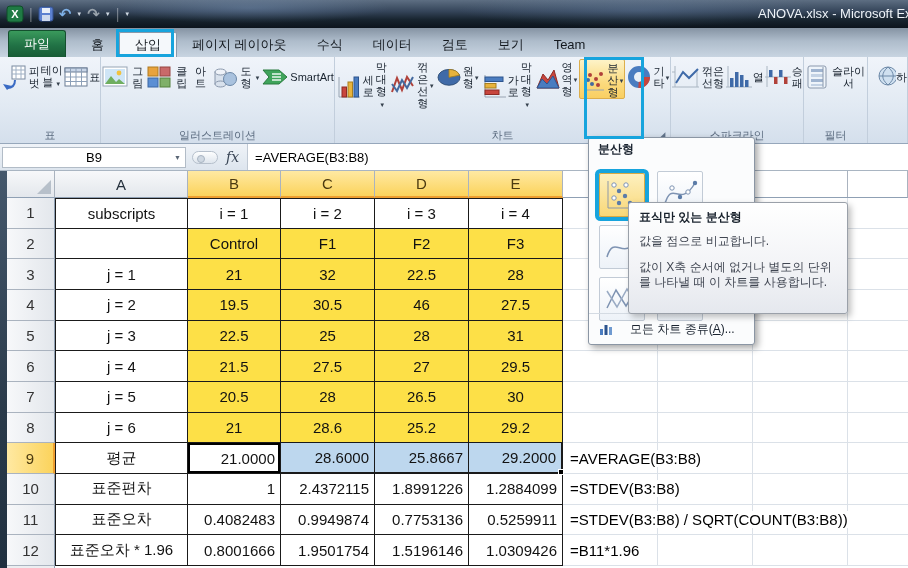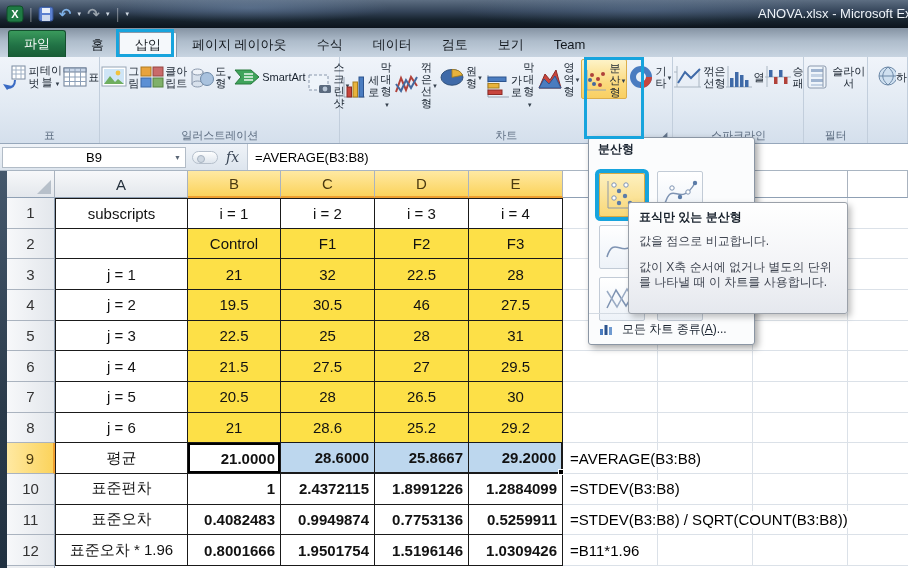--- a/index.html
+++ b/index.html
@@ -78,42 +78,42 @@
   .rowhdr { width:48px; background:linear-gradient(90deg,#f7f8fa,#e3e7ec); border-right:1px solid #8fa0b4;
     border-bottom:1px solid #aab3bf; display:flex; align-items:center; justify-content:center; font-size:15px; color:#333; }
   .rowhdr.amber { background:linear-gradient(90deg,#ffe9a2,#fbd35c); border-right:2px solid #ee9e30; color:#4c3a10; }
   .cell { border-right:1px solid #1a1a1a; border-bottom:1px solid #1a1a1a; display:flex; align-items:center;
     justify-content:center; font-size:15px; color:#121212; background:#fff; position:relative; }
   .cell.bl { border-left:1px solid #1a1a1a; } .cell.bt { border-top:1px solid #1a1a1a; }
   .cell.green { background:#fde047; }
   .cell.selblue { background:#BDD7EE; border-top-width:2px; border-bottom-width:2px; }
   .cell.erange { border-right-width:2px; }
   .cell.active { box-shadow:inset 0 0 0 2px #000; }
-  .cell.ar { justify-content:flex-end; padding-right:5px;font-weight:bold; }
+  .cell.ar { justify-content:flex-end; padding-right:5px; }
   .fillhandle { position:absolute; right:-3px; bottom:-3px; width:6px; height:6px; background:#000; border:1px solid #fff; z-index:5; }
   .frest { flex:1; border-bottom:1px solid #dbe1e8; display:flex; align-items:center; position:relative;
     background-image:repeating-linear-gradient(90deg,transparent 0 94px,#dbe1e8 94px 95px); }
   .fml { font-size:15px; color:#000; background:#fff; padding:0 4px 0 7px; white-space:nowrap; z-index:2; }
   .grow-sliver { height:2px; display:flex; }
   .grow-sliver .shdr { width:48px; background:#eceef1; border-right:1px solid #8fa0b4; }
 
   
   .spanel { position:absolute; left:588px; top:137px; width:167px; height:208px; z-index:50;
     background:#fbfcfd; border:1px solid #8b96a4; border-radius:3px; box-shadow:3px 3px 7px rgba(0,0,0,.35); }
   .sp-header { font-size:12px; font-weight:bold; color:#1b2430; padding:3px 9px 1px; }
   .sp-gallery { position:relative; height:152px; }
   .sp-item { position:absolute; width:46px; height:44px; border:1px solid #c2cbd6; border-radius:2px;
     background:linear-gradient(180deg,#ffffff,#edf2f8); display:flex; align-items:center; justify-content:center; }
   .sp-item.sel { background:linear-gradient(180deg,#fdf0bf,#f9d878); border-color:#d8a943;
     box-shadow:0 0 0 4px #17a4dd; }
   .sp-r1a { left:10px; top:14px; } .sp-r1b { left:68px; top:12px; }
   .sp-r2a { left:10px; top:66px; } .sp-r2b { left:68px; top:66px; }
   .sp-r3a { left:10px; top:118px; } .sp-r3b { left:68px; top:118px; }
   .sp-footer { position:absolute; left:0; right:0; bottom:0; height:31px; border-top:1px solid #d4dbe3;
-    display:flex; align-items:center; gap:9px; padding:0 10px; font-size:12px; color:#1b2430; }
+    display:flex; align-items:center; gap:17px; padding:0 10px; font-size:12px; color:#1b2430; }
   .accel { text-decoration:underline; }
 
   
   .tooltip { position:absolute; left:628px; top:202px; width:220px; height:112px; z-index:60;
     background:linear-gradient(180deg,#ffffff 0%,#f2f3f6 60%,#e5e8ee 100%);
     border:1px solid #9aa0a9; border-radius:3px; box-shadow:3px 3px 6px rgba(0,0,0,.25);
     padding:7px 10px; font-size:12px; color:#404652; line-height:15px; overflow:hidden; }
   .tt-title { font-weight:bold; color:#17202b; margin-bottom:9px; }
   .tt-b1 { margin-bottom:11px; }
 
@@ -228,31 +228,20 @@
       </div>
       <div class="rbtn">
         <span class="ric">
             <svg width="30" height="26">
               <path d="M3 6h16l8 7-8 7H3l6-7z" fill="#3fa45b" stroke="#2a7a3e"></path>
               <path d="M12 10h9M12 13h9M12 16h9" stroke="#eaf6ee" stroke-width="1.6"></path>
             </svg>
           </span>
         <span>SmartArt</span>
       </div>
-      <div class="rbtn">
-        <span class="ric">
-            <svg width="28" height="26">
-              <rect x="3" y="3" width="19" height="15" fill="#eef4fa" stroke="#8a98ac" stroke-dasharray="3 2"></rect>
-              <rect x="13" y="13" width="12" height="8" rx="1.5" fill="#5a6a7e"></rect>
-              <circle cx="19" cy="17" r="2.4" fill="#b8c6d6"></circle>
-            </svg>
-          </span>
-        <span>스크린샷</span>
-        <span class="arr">▼</span>
-      </div>
     </div>
     <div class="rg-label">일러스트레이션</div>
   </div>
 
   <div class="rgroup g-chart">
     <div class="rg-buttons">
       <div class="rbtn">
         <span class="ric">
             <svg width="28" height="28">
               <path d="M4 25h21M4 25V5" stroke="#98a4b2" fill="none"></path>

